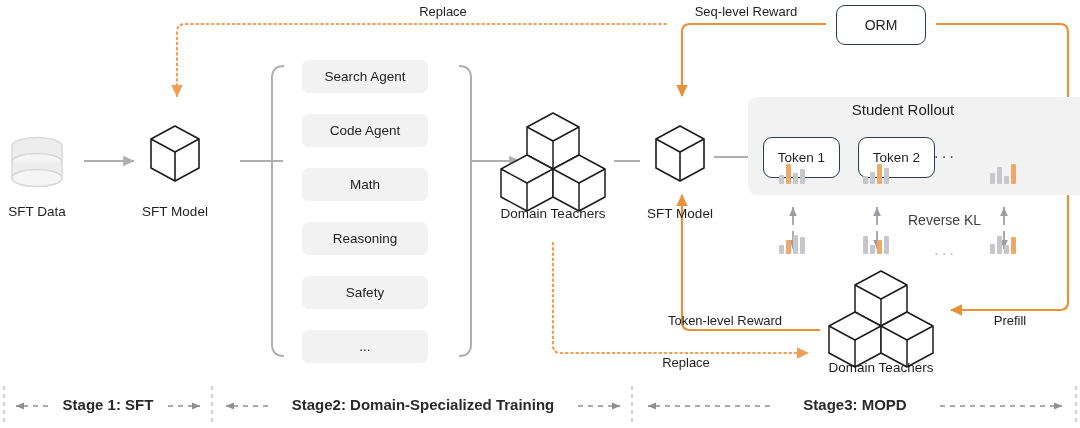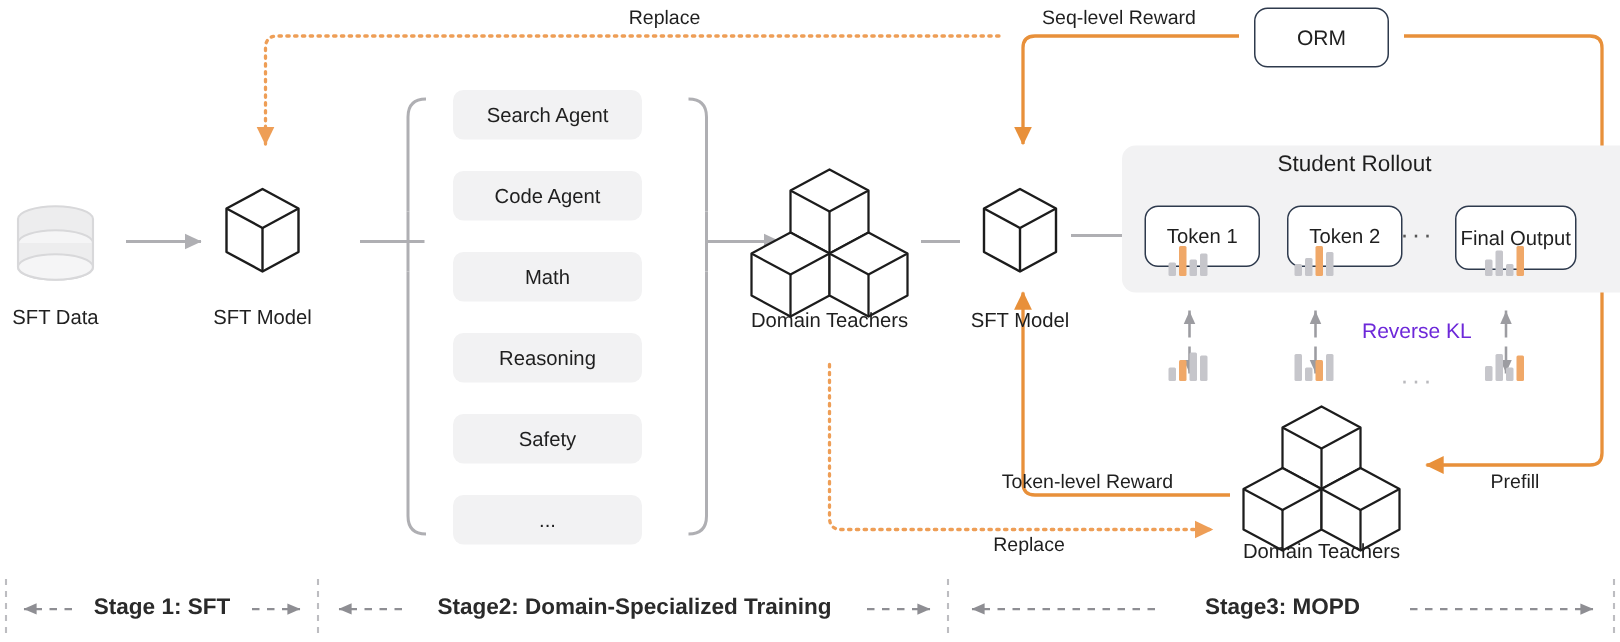--- a/index.html
+++ b/index.html
@@ -11,21 +11,21 @@
   .node-cap{font-size:13.5px;color:#1f1f1f;}
   .pill{position:absolute;background:#f2f2f3;border-radius:7px;display:flex;align-items:center;justify-content:center;
         font-size:13.5px;color:#1f1f1f;}
   .tokenbox{position:absolute;border:1.6px solid #2e3a4d;border-radius:9px;background:#ffffff;
         display:flex;align-items:center;justify-content:center;text-align:center;font-size:13.5px;color:#1f1f1f;line-height:1.15;}
   .rollout{position:absolute;background:#f2f2f3;border-radius:9px;}
   .rollout-title{position:absolute;font-size:15px;color:#1f1f1f;transform:translateX(-50%);}
   .ormbox{position:absolute;border:1.6px solid #2e3a4d;border-radius:9px;background:#ffffff;
         display:flex;align-items:center;justify-content:center;font-size:14px;color:#1f1f1f;}
   .edge-lbl{position:absolute;font-size:13px;color:#1f1f1f;transform:translateX(-50%);white-space:nowrap;}
-  .faint{color:#6d28d9;}
+  .faint{color:#404040;}
   .stage-lbl{position:absolute;font-size:15px;font-weight:bold;color:#2a2a2a;transform:translateX(-50%);white-space:nowrap;}
   .hist{position:absolute;display:flex;align-items:flex-end;gap:2px;}
   .hist i{display:block;width:5px;border-radius:1px;}
   .dots{position:absolute;font-size:17px;color:#555;letter-spacing:2px;transform:translateX(-50%);}
   .dots.lite{color:#b9b9bd;}
 </style>
 </head>
 <body>
 
 <div id="stage">
@@ -140,21 +140,20 @@
       <line x1="770" y1="406" x2="648" y2="406" marker-end="url(#ah-gray-dash)"></line>
       <line x1="940" y1="406" x2="1062" y2="406" marker-end="url(#ah-gray-dash)"></line>
     </g>
   </svg>
 
   <div class="rollout" style="left:748px;top:97px;width:508px;height:98px;"></div>
   <div class="rollout-title" style="left:903px;top:101px;">Student Rollout</div>
 
   <div class="tokenbox" style="left:763px;top:137px;width:75px;height:39px;">Token 1</div>
   <div class="tokenbox" style="left:847px;top:137px;width:75px;height:39px;margin-left:11px;">Token 2</div>
-  <div class="tokenbox" style="left:970px;top:137px;width:79px;height:41px;">Final Output</div>
   <div class="dots" style="left:945px;top:147px;">···</div>
   <div class="dots lite" style="left:945px;top:244px;">···</div>
 
   <div class="lbl faint" style="left:908px;top:212px;font-size:14px;">Reverse KL</div>
 
   <div class="hist" style="left:779px;top:162px;height:22px;">
       <i style="height: 9px; background: rgb(198, 198, 203);"></i>
       <i style="height: 20px; background: rgb(240, 168, 104);"></i>
       <i style="height: 11px; background: rgb(198, 198, 203);"></i>
       <i style="height: 15px; background: rgb(198, 198, 203);"></i>

